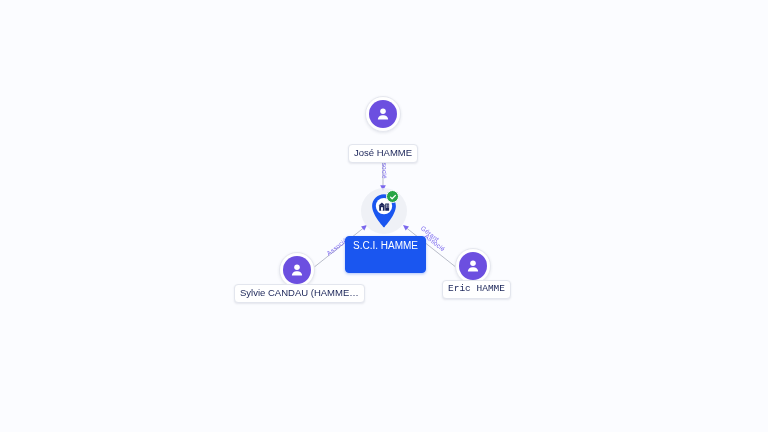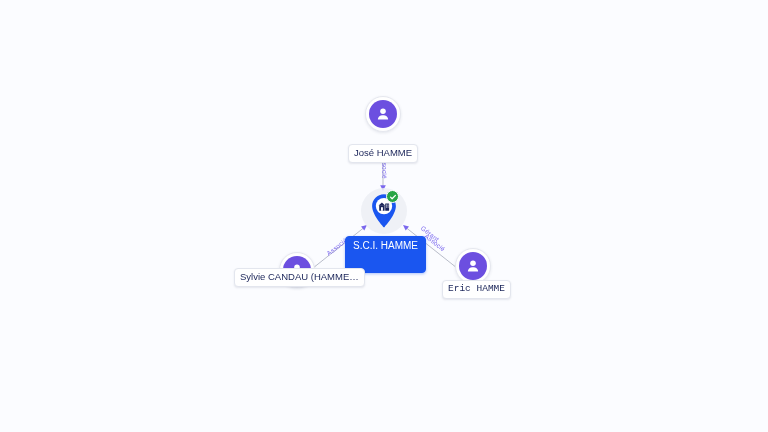--- a/index.html
+++ b/index.html
@@ -170,21 +170,21 @@
 
   <div class="person-node" style="left:279px; top:252px;">
     <div class="person-ring"></div>
     <div class="person-disc">
       <svg width="18" height="18" viewBox="0 0 24 24" fill="#ffffff">
         <circle cx="12" cy="8.2" r="3.7"></circle>
         <path d="M5.2 19.2c0-3.6 3.1-5.6 6.8-5.6s6.8 2 6.8 5.6z"></path>
       </svg>
     </div>
   </div>
-  <div class="node-label" style="left:234px; top:268px;">Sylvie CANDAU (HAMME…</div>
+  <div class="node-label" style="left:234px; top:284px;">Sylvie CANDAU (HAMME…</div>
 
   <div class="person-node" style="left:455px; top:248px;">
     <div class="person-ring"></div>
     <div class="person-disc">
       <svg width="18" height="18" viewBox="0 0 24 24" fill="#ffffff">
         <circle cx="12" cy="8.2" r="3.7"></circle>
         <path d="M5.2 19.2c0-3.6 3.1-5.6 6.8-5.6s6.8 2 6.8 5.6z"></path>
       </svg>
     </div>
   </div>

